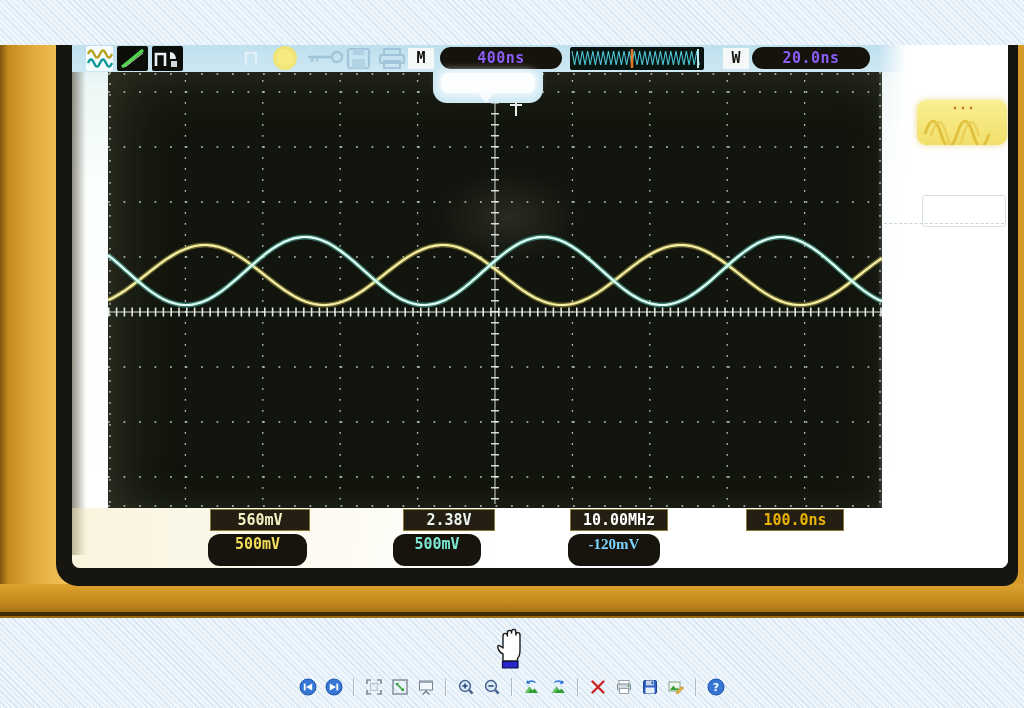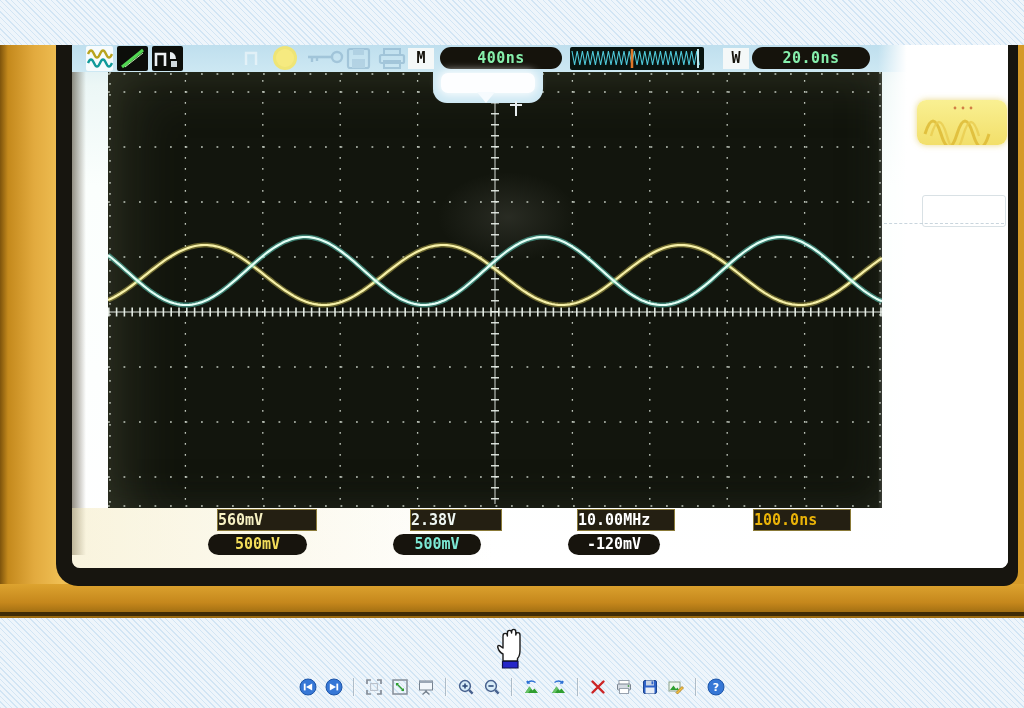--- a/index.html
+++ b/index.html
@@ -23,21 +23,21 @@
     border-radius:0 0 8px 8px;}
   .lcd-left-shade{position:absolute;left:0;top:10px;width:14px;height:500px;
     background:linear-gradient(90deg,rgba(60,50,30,.55),rgba(60,50,30,0));}
   
   .topbar{position:absolute;left:0;top:0;width:936px;height:27px;background:linear-gradient(180deg,#bfdfee,#cde8f3);}
   .tile{position:absolute;top:1px;height:25px;border-radius:2px;}
   .tile.white{background:#f6fbfd;}
   .tile.black{background:#0c0e0a;}
   .mbox{position:absolute;top:3px;width:26px;height:21px;background:#f4f8f8;color:#15130c;
     font-weight:bold;font-size:15px;text-align:center;line-height:21px;font-family:"DejaVu Sans Mono",monospace;}
-  .pill{position:absolute;top:2px;height:22px;background:#15130c;border-radius:12px;color:#86efac;
+  .pill{position:absolute;top:2px;height:22px;background:#15130c;border-radius:12px;color:#8b5cf6;
     font-weight:bold;font-size:15px;text-align:center;line-height:22px;font-family:"DejaVu Sans Mono",monospace;letter-spacing:.5px;}
   .preview{position:absolute;top:2px;left:498px;width:134px;height:23px;background:#081410;border-radius:2px;overflow:hidden;}
   .autoset{position:absolute;left:843px;top:4px;width:120px;color:#93aec2;opacity:.8;
     font-weight:bold;font-size:15px;letter-spacing:.5px;}
   .faded{opacity:.5;}
   
   .graticule{position:absolute;left:36px;top:27px;width:774px;height:436px;background:#12150d;
     box-shadow:inset 30px 20px 60px -20px rgba(105,110,80,.35), inset -10px -10px 40px -10px rgba(40,45,35,.6);}
   .smudge{position:absolute;left:330px;top:100px;width:140px;height:90px;border-radius:50%;
     background:radial-gradient(closest-side,rgba(160,160,150,.16),rgba(160,160,150,0));}
@@ -52,22 +52,22 @@
   .menucol{position:absolute;left:806px;top:0;width:130px;height:523px;
     background:linear-gradient(90deg,rgba(255,255,255,0),#ffffff 22%);}
   .sinebtn{position:absolute;left:39px;top:55px;width:90px;height:45px;border-radius:9px;
     background:linear-gradient(180deg,#f9f092,#f2df6a);box-shadow:0 0 6px rgba(220,190,60,.6);}
   .menubox{position:absolute;left:44px;top:150px;width:82px;height:30px;border:1px solid rgba(185,200,208,.55);border-radius:3px;}
   .menudash{position:absolute;left:6px;top:178px;width:120px;border-top:1px dashed rgba(165,185,198,.6);}
   
   .readouts{position:absolute;left:0;top:463px;width:936px;height:60px;
     background:linear-gradient(90deg,rgba(242,230,180,.45),rgba(255,255,255,0) 45%);}
   .meas{position:absolute;top:1px;height:20px;background:#241f12;border:1px solid #8a7a38;
-    font-family:"DejaVu Sans Mono",monospace;font-weight:bold;font-size:15px;line-height:20px;margin-left:7px;}
-  .set{position:absolute;top:26px;height:21px;background:#17140d;border-radius:12px;
+    font-family:"DejaVu Sans Mono",monospace;font-weight:bold;font-size:15px;line-height:20px;text-align:center;}
+  .set{position:absolute;top:26px;height:32px;background:#17140d;border-radius:12px;
     font-family:"DejaVu Sans Mono",monospace;font-weight:bold;font-size:15px;line-height:21px;text-align:center;}
   
   .toolbar{position:absolute;left:0;top:677px;width:1024px;display:flex;justify-content:center;align-items:center;gap:6px;}
   .tbtn{width:20px;height:20px;display:flex;align-items:center;justify-content:center;border-radius:3px;}
   .tsep{width:1px;height:18px;background:#aebcc8;border-right:1px solid #f4f8fb;margin:0 3px;}
   .cursor{position:absolute;left:491px;top:624px;width:36px;height:48px;}
   svg{display:block;}
 </style>
 </head>
 <body>
@@ -201,21 +201,21 @@
       <div class="menudash"></div>
     </div>
 
     <div class="readouts">
       <div class="meas" style="left: 138px; width: 98px; color: rgb(246, 240, 194);">560mV</div>
       <div class="meas" style="left: 331px; width: 90px; color: rgb(238, 246, 242);">2.38V</div>
       <div class="meas" style="left: 498px; width: 96px; color: #ffffff;">10.00MHz</div>
       <div class="meas" style="left: 674px; width: 96px; color: #eab308;">100.0ns</div>
       <div class="set" style="left: 136px; width: 99px; color: rgb(242, 220, 90);">500mV</div>
       <div class="set" style="left: 321px; width: 88px; color: rgb(124, 232, 213);">500mV</div>
-      <div class="set" style="left: 496px; width: 92px; color: #ffffff;">-120mV</div>
+      <div class="set" style="left: 496px; width: 92px; color: #7dd3fc; font-family: Liberation Serif, serif;">-120mV</div>
     </div>
   </div>
 </div>
 
 <div class="cursor">
   <svg width="36" height="48" viewBox="0 0 36 48">
     <path d="M12,37 L12,30 Q8,28 6.8,23.5 Q6.4,21 8.6,21.6 L12,24 L12,12 Q12,9.4 14.2,9.4 Q16.4,9.4 16.4,12 L16.4,9 Q16.4,6.4 18.5,6.4 Q20.6,6.4 20.6,9 L20.6,8 Q20.6,5.4 22.7,5.4 Q24.8,5.4 24.8,8 L24.8,11 Q24.8,8.6 26.9,8.6 Q29,8.6 29,11.2 L29,26 Q29,32 26.5,34.5 L26.5,37 Z" fill="#ffffff" stroke="#1a1a1a" stroke-width="1.4" stroke-linejoin="round"></path>
     <path d="M11.5,37.5 L27,37.5 L27,44 L11.5,44 Z" fill="#2626c8" stroke="#10104a" stroke-width="1.2"></path>
   </svg>
 </div>

